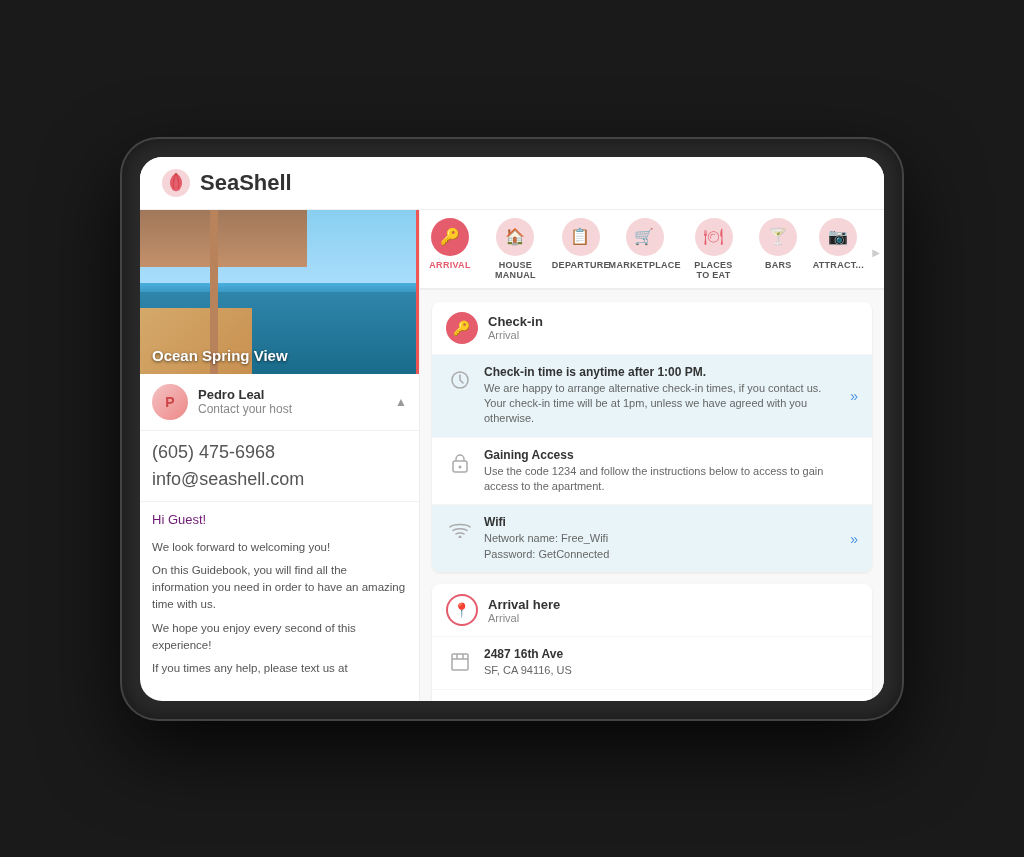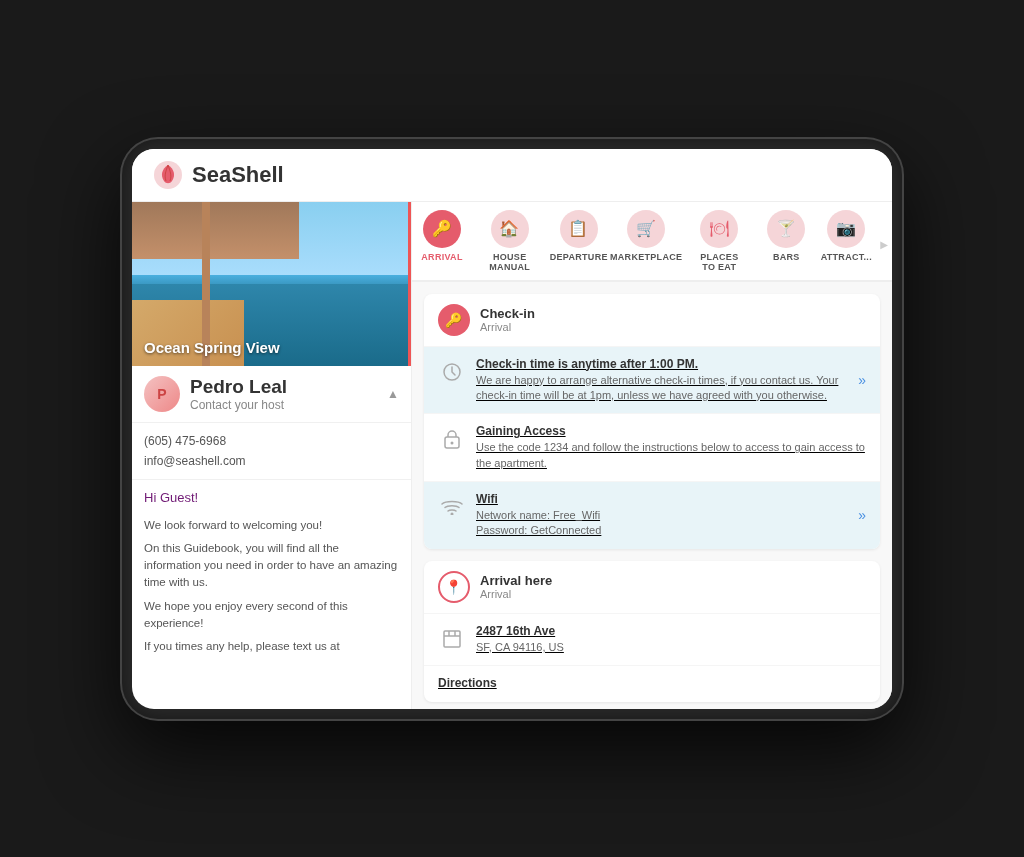--- a/index.html
+++ b/index.html
@@ -10,21 +10,21 @@
       align-items: center;
       min-height: 100vh;
       font-family: -apple-system, BlinkMacSystemFont, 'Segoe UI', sans-serif;
     }
 
     .tablet-outer {
       width: 780px;
       height: 580px;
       background: #2a2a2a;
       border-radius: 36px;
-      padding: 10px;
+      padding: 18px;
       box-shadow:
         0 0 0 2px #444,
         0 30px 80px rgba(0,0,0,0.8),
         inset 0 0 20px rgba(0,0,0,0.5);
       position: relative;
     }
 
     .tablet-screen {
       width: 100%;
       height: 100%;
@@ -130,35 +130,35 @@
       flex-shrink: 0;
       display: flex;
       align-items: center;
       justify-content: center;
       font-size: 14px;
       color: #c44;
       font-weight: bold;
     }
 
     .host-info { flex: 1; }
-    .host-name { font-size: 19px; font-weight: 600; color: #333; }
+    .host-name { font-size: 13px; font-weight: 600; color: #333; }
     .host-subtitle { font-size: 12px; color: #888; }
 
     .chevron-up {
       color: #999;
       font-size: 12px;
     }
 
     .contact-section {
       padding: 8px 12px;
       border-bottom: 1px solid #f0f0f0;
     }
 
     .contact-item {
-      font-size: 12px;
+      font-size: 18px;
       color: #555;
       padding: 3px 0;
     }
 
     .welcome-section {
       padding: 10px 12px;
       flex: 1;
     }
 
     .welcome-greeting {
@@ -311,21 +311,21 @@
       display: flex;
       align-items: center;
       justify-content: center;
       color: #aaa;
       font-size: 16px;
       margin-right: 10px;
       flex-shrink: 0;
       margin-top: 1px;
     }
 
-    .item-content { flex: 1; text-decoration: underline; }
+    .item-content { flex: 1; }
     .item-title { font-size: 12px; font-weight: 600; color: #333; margin-bottom: 2px; }
     .item-desc { font-size: 11px; color: #666; line-height: 1.4; }
 
     .item-arrow {
       color: #4A90E2;
       font-size: 14px;
       align-self: center;
       margin-left: 6px;
     }
 

